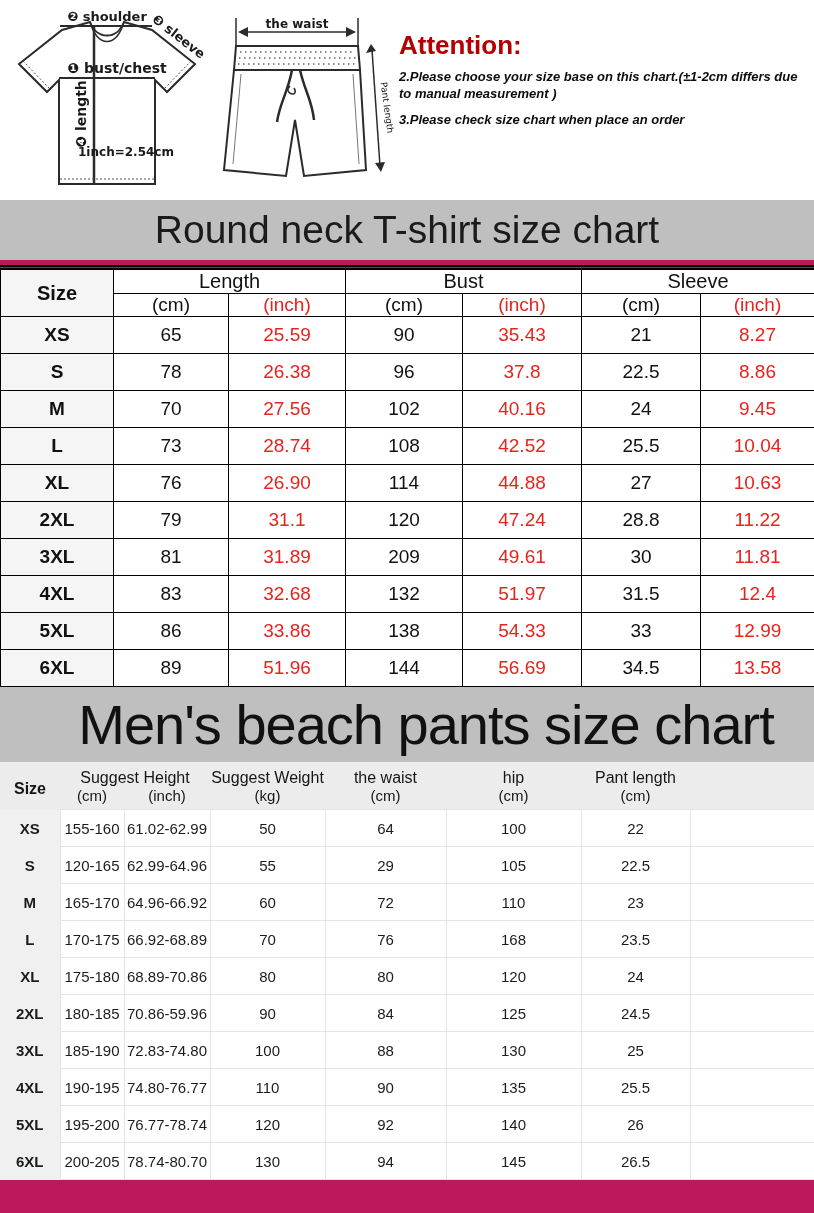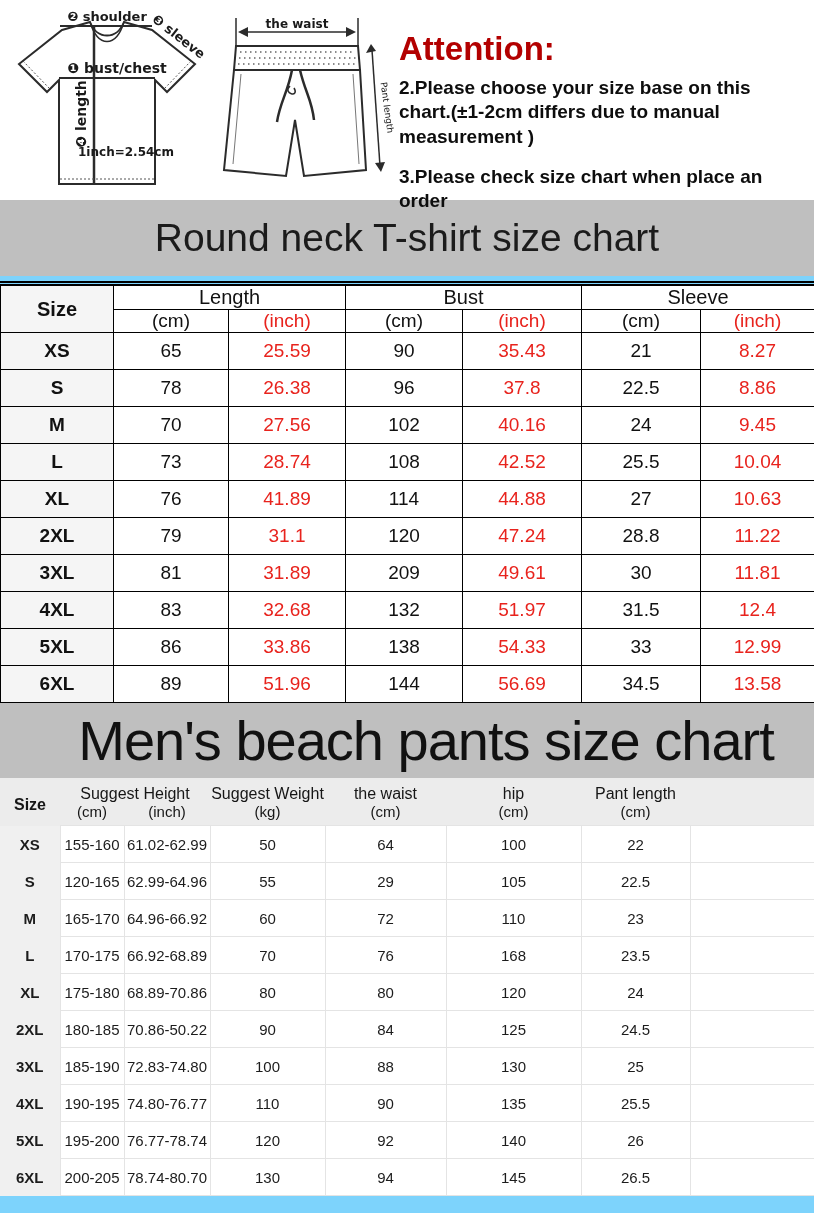--- a/index.html
+++ b/index.html
@@ -2,35 +2,35 @@
 <html><head>
 <meta charset="utf-8">
 <style>
   * { margin:0; padding:0; box-sizing:border-box; }
   html,body { background:#fff; }
   body {
     width:814px; height:1213px; overflow:hidden;
     font-family:"Liberation Sans","DejaVu Sans",sans-serif;
     color:#111;
   }
-  .page { position:relative; width:814px; height:1213px; background:#7dd3fc; }
+  .page { position:relative; width:814px; height:1213px; background:#be185d; }
 
   
   .top-section { position:relative; width:814px; height:200px; background:#fff; }
   .tshirt-svg  { position:absolute; left:2px;  top:4px; }
   .shorts-svg  { position:absolute; left:200px; top:0px; }
   .attention   { position:absolute; left:399px; top:30px; width:408px; }
-  .attention h2 { font-size:33px; font-weight:700; color:#b30000; margin-bottom:8px; }
-  .attention p  { font-size:19px; font-weight:700; color:#0d0d0d; line-height:1.28; }
-  .attention p + p { margin-top:16px; }
+  .attention h2 { font-size:26px; font-weight:700; color:#b30000; margin-bottom:8px; }
+  .attention p  { font-size:13px; font-weight:700; color:#0d0d0d; line-height:1.28;font-style:italic; }
+  .attention p + p { margin-top:10px; }
   svg text { fill:#1a1a1a; }
 
   
   .title-band { width:814px; background:#bfbfbf; display:flex; align-items:center; justify-content:center; }
-  .band1 { height:76px; }
+  .band1 { height:60px; }
   .band2 { height:75px; }
   .band1 .band-title { font-size:39px; font-weight:400; color:#1b1b1b; letter-spacing:0px; }
   .band2 .band-title { font-size:56px; font-weight:400; color:#111; letter-spacing:-1px; white-space:nowrap;margin-left:38px; }
 
   
   table.tshirt { width:814px; border-collapse:collapse; table-layout:fixed; margin-top:5px; }
   .tshirt th, .tshirt td {
     border:1.5px solid #000; text-align:center; vertical-align:middle;
     background:#fff; font-weight:400;
   }
@@ -175,21 +175,21 @@
           <td>73</td>
           <td class="red">28.74</td>
           <td>108</td>
           <td class="red">42.52</td>
           <td>25.5</td>
           <td class="red">10.04</td>
         </tr>
         <tr>
           <td class="size">XL</td>
           <td>76</td>
-          <td class="red">41.89</td>
+          <td class="red">26.90</td>
           <td>114</td>
           <td class="red">44.88</td>
           <td>27</td>
           <td class="red">10.63</td>
         </tr>
         <tr>
           <td class="size">2XL</td>
           <td>79</td>
           <td class="red">31.1</td>
           <td>120</td>
@@ -317,21 +317,21 @@
           <td class="red">68.89-70.86</td>
           <td>80</td>
           <td>80</td>
           <td>120</td>
           <td>24</td>
           <td></td>
         </tr>
         <tr>
           <td class="size">2XL</td>
           <td>180-185</td>
-          <td class="red">70.86-50.22</td>
+          <td class="red">70.86-59.96</td>
           <td>90</td>
           <td>84</td>
           <td>125</td>
           <td>24.5</td>
           <td></td>
         </tr>
         <tr>
           <td class="size">3XL</td>
           <td>185-190</td>
           <td class="red">72.83-74.80</td>

